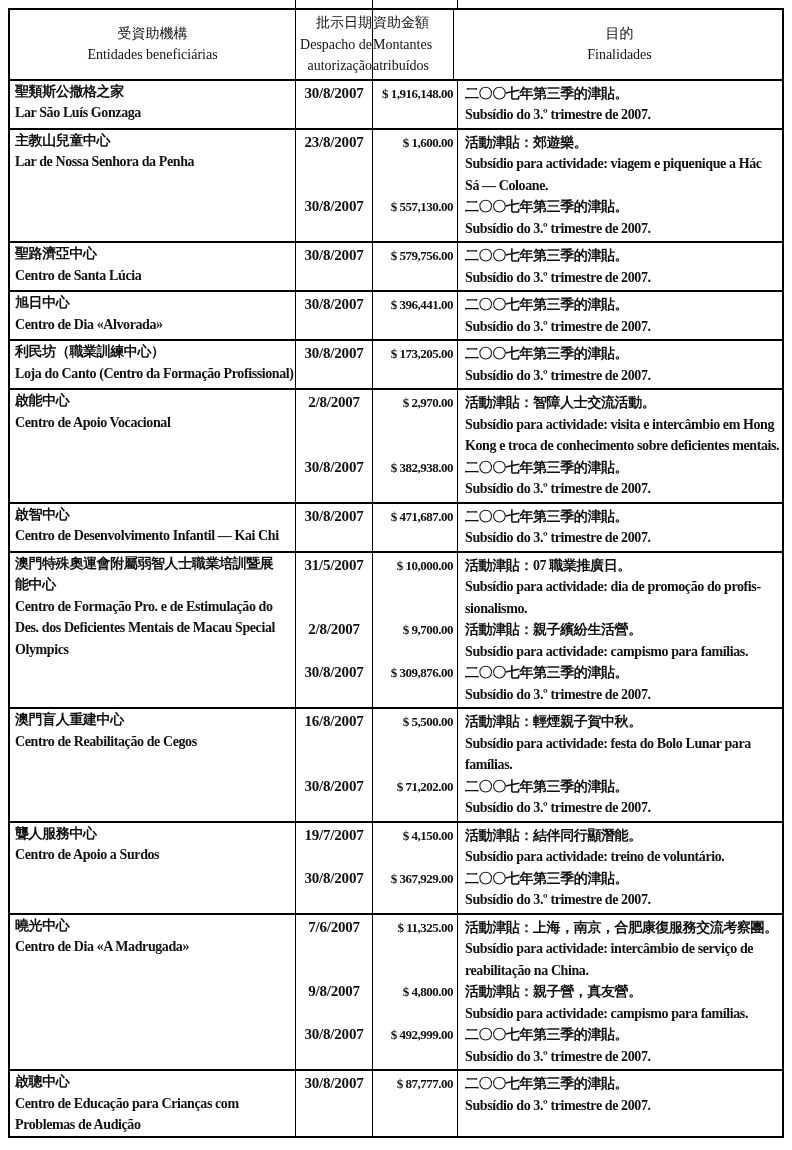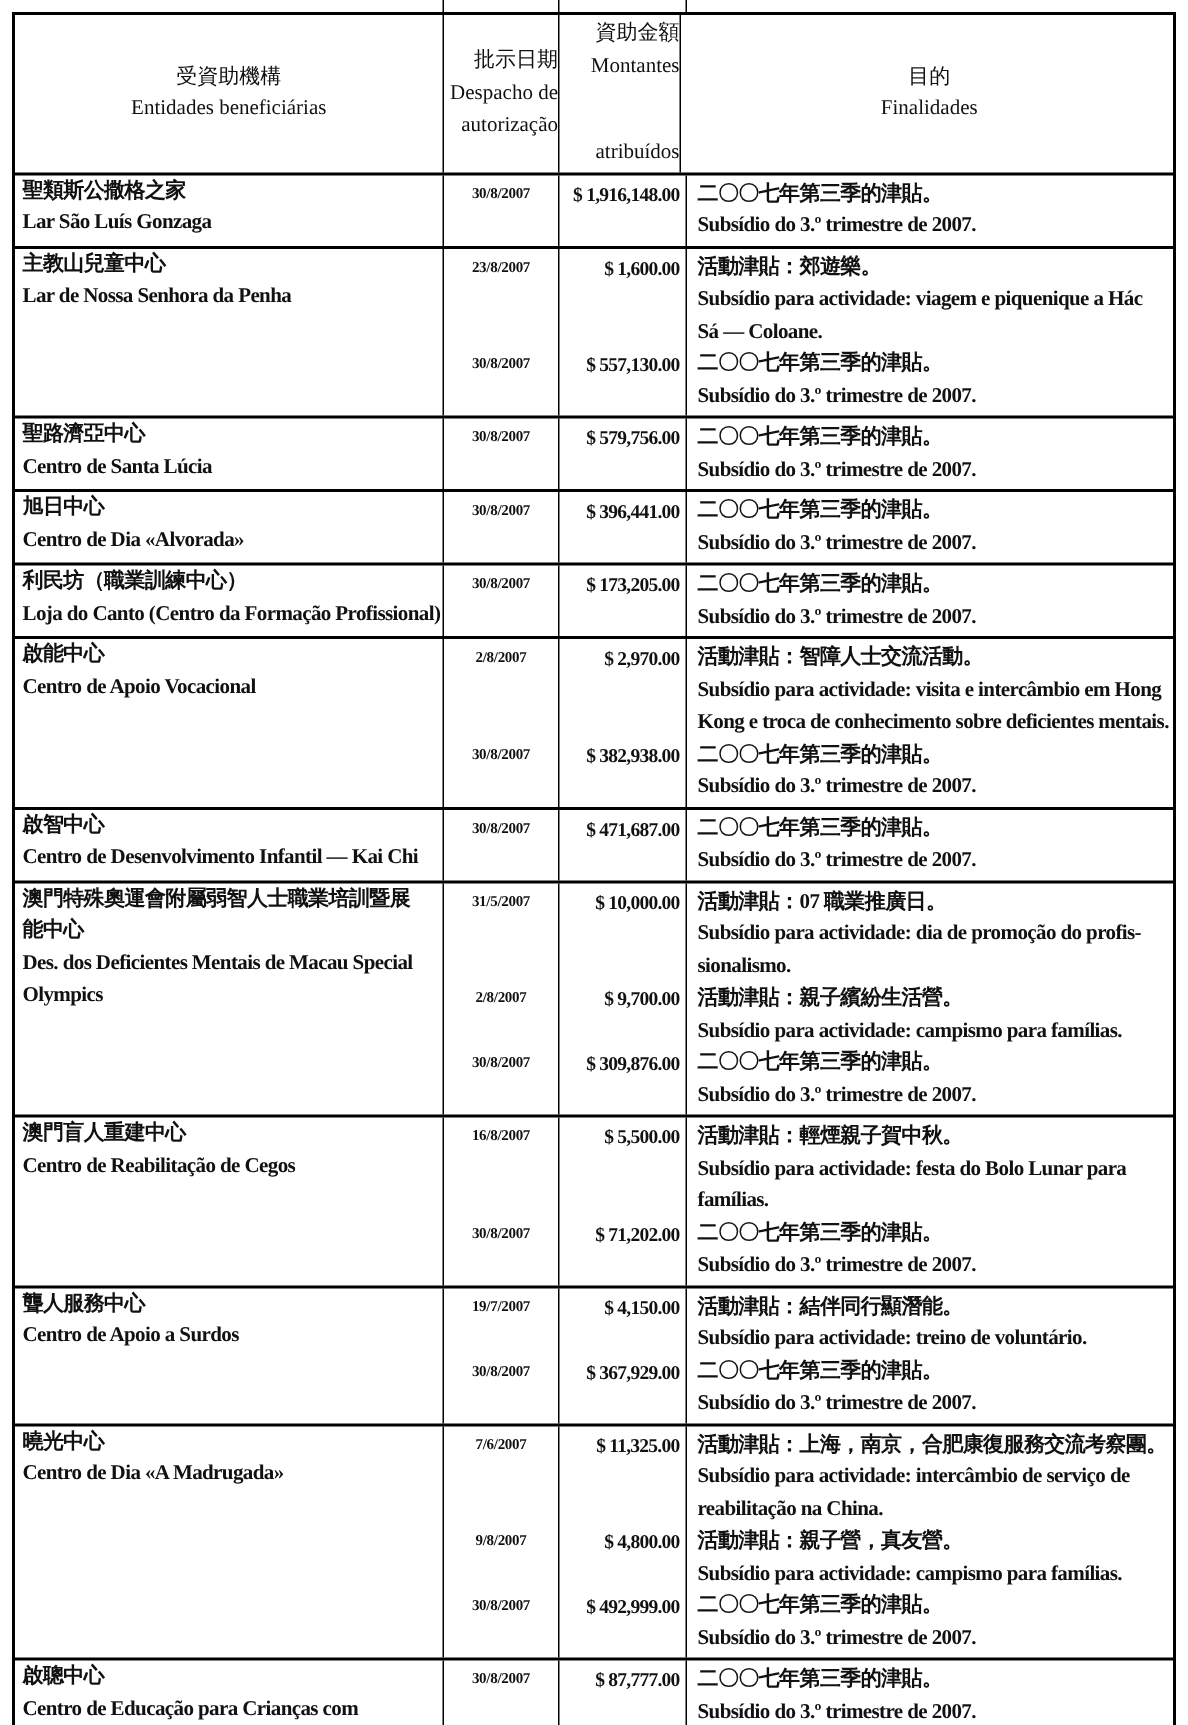--- a/index.html
+++ b/index.html
@@ -17,21 +17,21 @@
   .hdr{border-bottom:2px solid #000;}
   .row{border-bottom:2px solid #000;font-weight:bold;}
   .row:last-child{border-bottom:none;}
   .cell{overflow:hidden;}
   .c1{width:275px;padding:0 5px;border-right:1px solid #000;}
   .c2{width:76px;padding:2px 0;border-right:1px solid #000;text-align:center;align-items:flex-end;}
   .c3{width:80px;padding:2px 4px 2px 0;border-right:1px solid #000;text-align:right;}
   .c4{flex:1;padding:2px 4px 2px 7px;}
   .ln{height:21.5px;line-height:21.5px;white-space:nowrap;font-size:14px;}
   .c1 .ln,.c4 .ln{letter-spacing:-0.4px;}
-  .c2 .ln{font-size:10px;letter-spacing:-0.2px;}
+  .c2 .ln{font-size:15px;letter-spacing:-0.2px;}
   .c3 .ln{font-size:13px;letter-spacing:-0.5px;}
   .hdr .cell{display:flex;flex-direction:column;justify-content:center;text-align:center;}
   .hdr .ln{font-size:14px;letter-spacing:0;}
 </style>
 </head>
 <body>
 
 <div class="stub" style="left:295px"></div>
 <div class="stub" style="left:372px"></div>
 <div class="stub" style="left:457px"></div>
@@ -40,24 +40,24 @@
   <div class="hdr">
     <div class="cell c1">
       <div class="ln">受資助機構</div>
       <div class="ln">Entidades beneficiárias</div>
     </div>
     <div class="cell c2">
       <div class="ln">批示日期</div>
       <div class="ln">Despacho de</div>
       <div class="ln">autorização</div>
     </div>
-    <div class="cell c3" style="text-align:right;padding:2px 0;">
+    <div class="cell c3" style="text-align:left;padding:2px 0;">
       <div class="ln" style="letter-spacing:0;">資助金額</div>
       <div class="ln" style="letter-spacing:0;">Montantes</div>
-      <div class="ln" style="letter-spacing:0;margin-top:36px;">atribuídos</div>
+      <div class="ln" style="letter-spacing:0;">atribuídos</div>
     </div>
     <div class="cell c4">
       <div class="ln">目的</div>
       <div class="ln">Finalidades</div>
     </div>
   </div>
   <div id="tbody">
       <div class="row">
         <div class="cell c1">
           <div class="ln">聖類斯公撒格之家</div>
@@ -199,20 +199,21 @@
         </div>
         <div class="cell c4">
           <div class="ln">二〇〇七年第三季的津貼。</div>
           <div class="ln">Subsídio do 3.º trimestre de 2007.</div>
         </div>
       </div>
       <div class="row">
         <div class="cell c1">
           <div class="ln">澳門特殊奧運會附屬弱智人士職業培訓暨展</div>
           <div class="ln">能中心</div>
+          <div class="ln">Centro de Formação Pro. e de Estimulação do</div>
           <div class="ln">Des. dos Deficientes Mentais de Macau Special</div>
           <div class="ln">Olympics</div>
         </div>
         <div class="cell c2">
           <div class="ln">31/5/2007</div>
           <div class="ln">&nbsp;</div>
           <div class="ln">&nbsp;</div>
           <div class="ln">2/8/2007</div>
           <div class="ln">&nbsp;</div>
           <div class="ln">30/8/2007</div>

